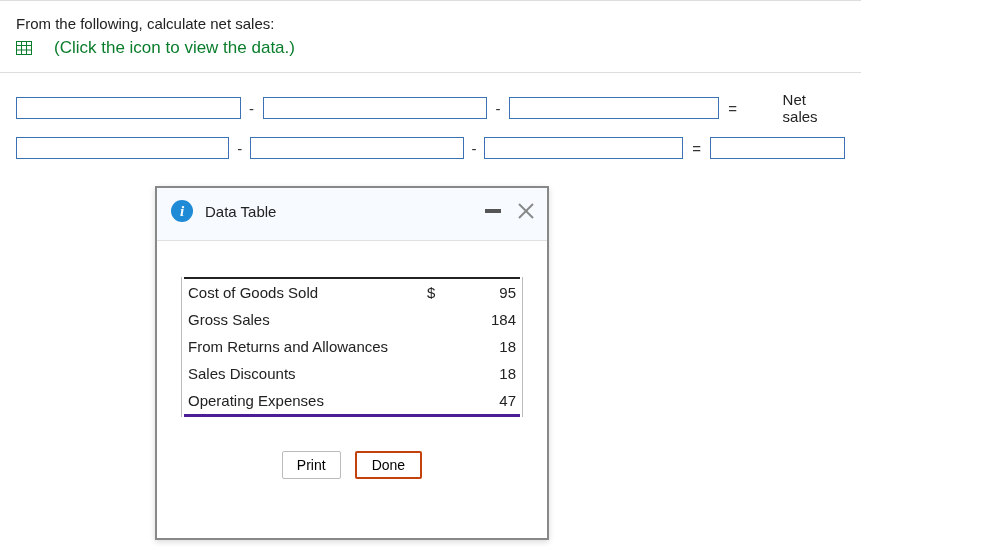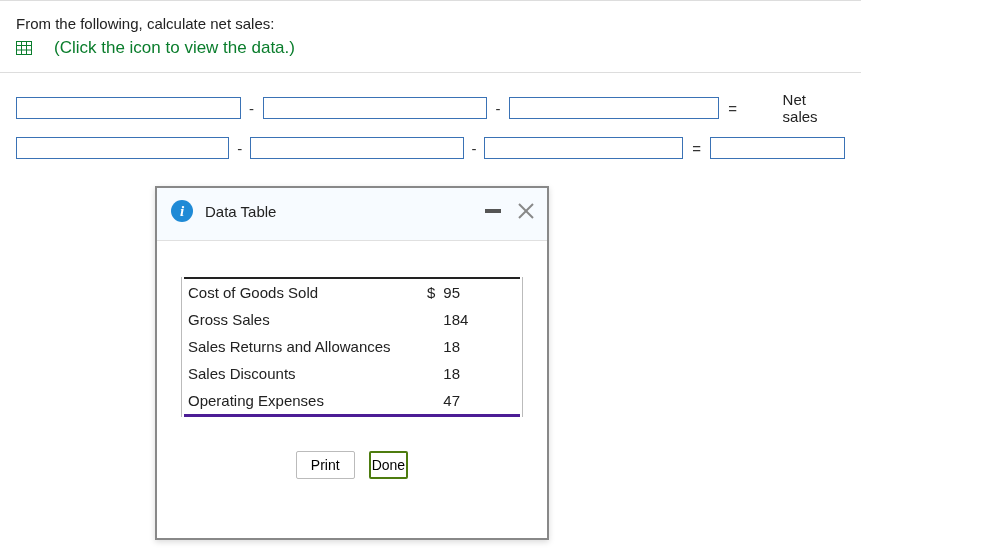--- a/index.html
+++ b/index.html
@@ -35,26 +35,26 @@
   .dlg-close{width:18px;height:18px;display:inline-block;}
   .dlg-close svg{display:block;}
 
   .dlg-body{padding:36px 24px 10px 24px;}
   .data-table{width:100%;border-collapse:collapse;}
   .data-table tr:first-child td{border-top:2px solid #222;}
   .data-table tr:last-child td{border-bottom:3px solid #4c1d95;}
   .data-table td{padding:5px 4px;font-size:15px;white-space:nowrap;}
   .col-label{width:68%;}
   .col-sym{width:8%;text-align:right;}
-  .col-val{width:24%;padding-right:6px;}
+  .col-val{width:24%;text-align:right;padding-right:6px;}
   .tbl-wrap{border-left:1px solid #bbb;border-right:1px solid #bbb;padding:0 2px;}
 
   .dlg-foot{display:flex;justify-content:center;gap:14px;padding:24px 0 16px 0;}
   .btn{padding:5px 14px;font-size:14px;border:1px solid #bbb;background:#fff;border-radius:2px;cursor:pointer;}
-  .btn-primary{border:2px solid #4d7c0f;padding:4px 1px;}
+  .btn-primary{border:2px solid #c2410c;padding:4px 15px;}
 </style>
 </head>
 <body>
 
 <div class="page">
   <div class="hr"></div>
 
   <div class="question">
     <div class="q-line1">From the following, calculate net sales:</div>
     <div class="q-line2">
@@ -121,21 +121,21 @@
             <td class="col-label">Cost of Goods Sold</td>
             <td class="col-sym">$</td>
             <td class="col-val">95</td>
           </tr>
           <tr>
             <td class="col-label">Gross Sales</td>
             <td class="col-sym"></td>
             <td class="col-val">184</td>
           </tr>
           <tr>
-            <td class="col-label">Sales Returns and Allowances</td>
+            <td class="col-label">From Returns and Allowances</td>
             <td class="col-sym"></td>
             <td class="col-val">18</td>
           </tr>
           <tr>
             <td class="col-label">Sales Discounts</td>
             <td class="col-sym"></td>
             <td class="col-val">18</td>
           </tr>
           <tr>
             <td class="col-label">Operating Expenses</td>

